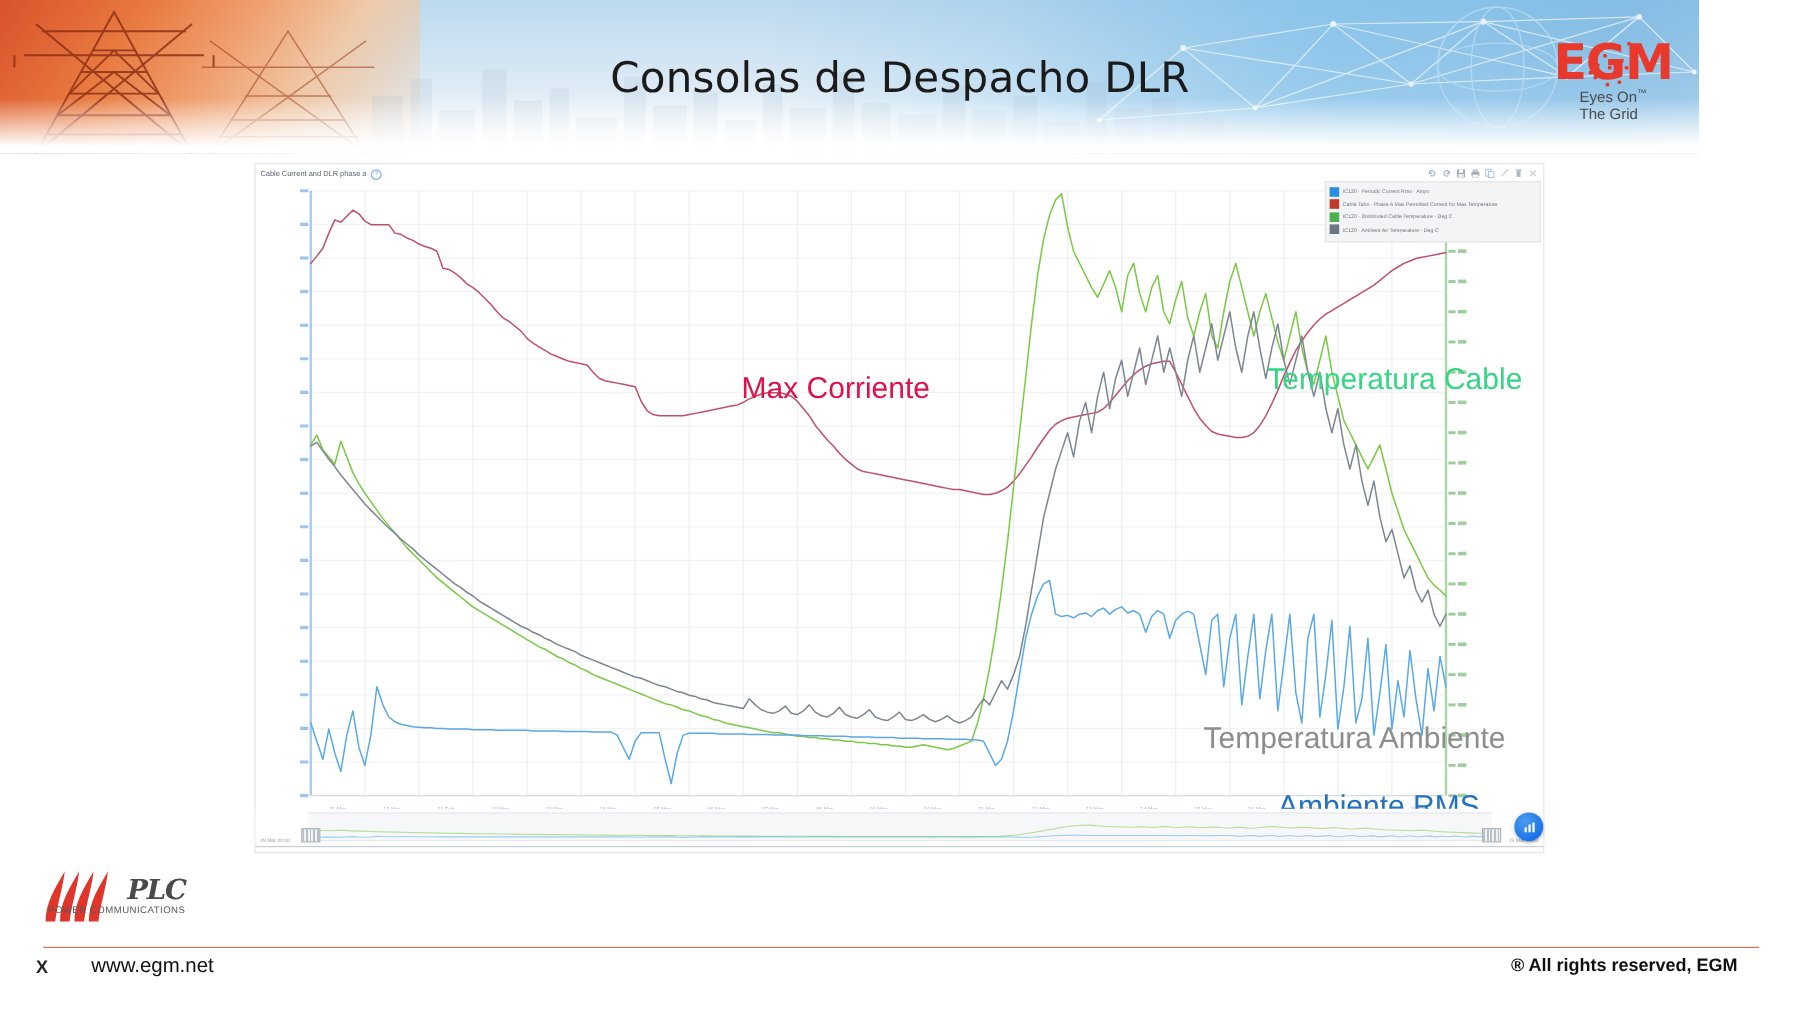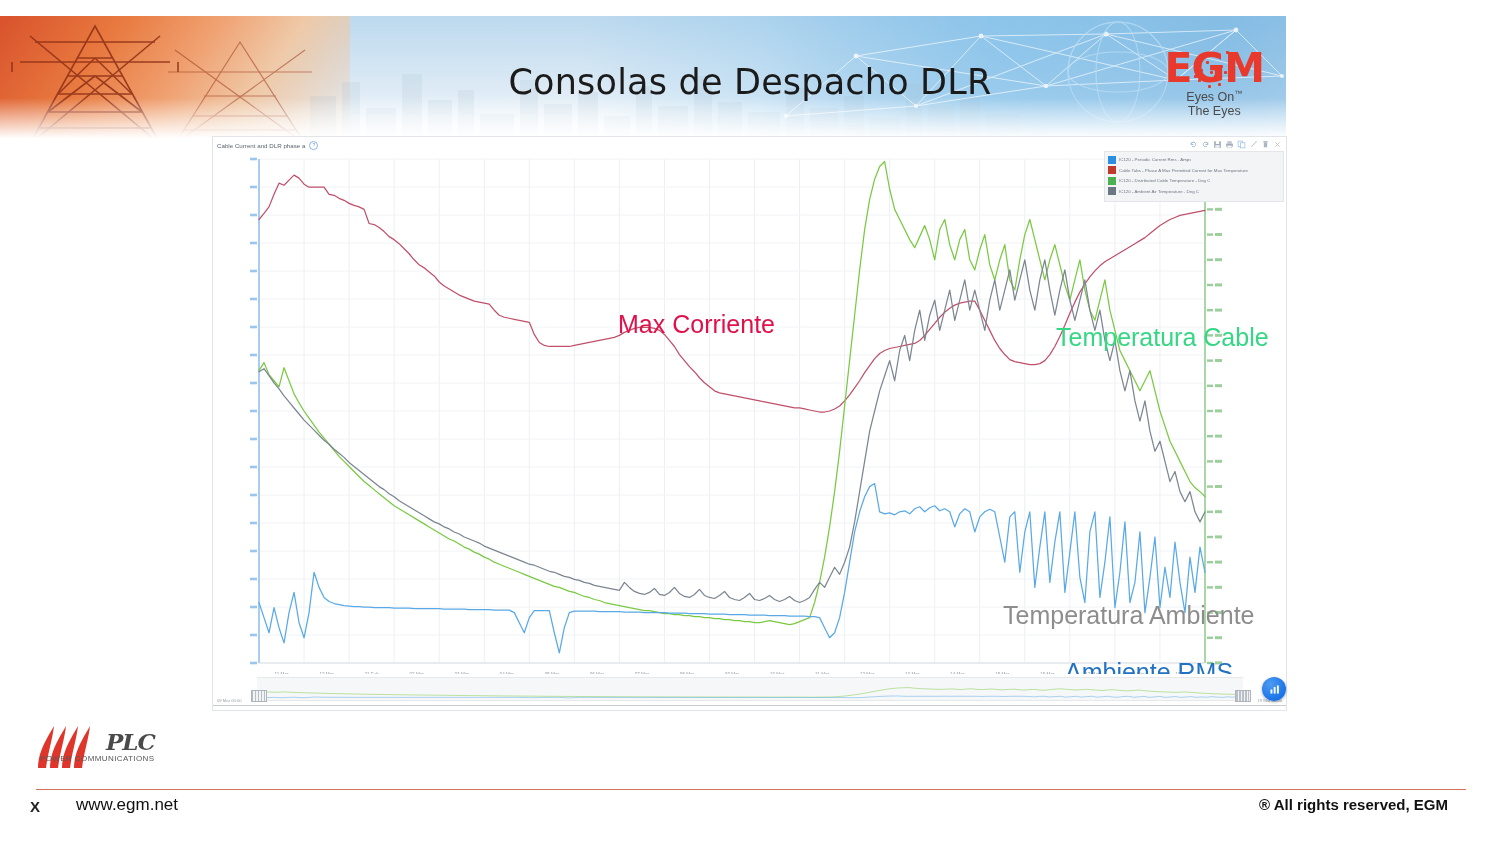--- a/index.html
+++ b/index.html
@@ -4,21 +4,21 @@
 <style>
   html,body{margin:0;padding:0;}
   body{
     width:1500px;height:844px;position:relative;overflow:hidden;
     background:#ffffff;
     font-family:"Liberation Sans", sans-serif;
   }
 
   
   .banner{
-    position:absolute;left:0;top:16px;width:1286px;height:128px;overflow:hidden;
+    position:absolute;left:0;top:0;width:1416px;height:128px;overflow:hidden;
     background:
       linear-gradient(to bottom, #cfe4f3 0%, #e3eef7 45%, #f7fafc 80%, #ffffff 100%);
   }
   .banner-sky{
     position:absolute;inset:0;
     background:
       radial-gradient(circle at 78% 30%, rgba(120,190,235,.55) 0%, rgba(120,190,235,0) 42%),
       radial-gradient(circle at 95% 20%, rgba(70,150,210,.45) 0%, rgba(70,150,210,0) 38%),
       linear-gradient(to bottom,#bcd9ee 0%,#dceaf5 55%,#ffffff 100%);
   }
@@ -45,21 +45,21 @@
 
   
   .egm{position:absolute;right:22px;top:33px;height:58px;display:flex;align-items:center;flex-direction:column;}
   .egm-dots{position:relative;width:46px;height:40px;margin-right:-2px;}
   .egm-dots i{position:absolute;width:3px;height:3px;background:#e23b2e;border-radius:1px;}
   .egm-word{
     font-family:"DejaVu Sans", sans-serif;font-weight:bold;font-size:41px;color:#e8392c;
     letter-spacing:-1px;line-height:38px;
   }
   .egm-bar{width:2px;height:34px;background:#e8392c;margin:0 7px 0 6px;}
-  .egm-tag{font-size:12.5px;color:#4a4a4a;line-height:14px;font-family:"Liberation Sans",sans-serif;text-align:center;}
+  .egm-tag{font-size:12.5px;color:#4a4a4a;line-height:14px;font-family:"Liberation Sans",sans-serif;}
   .egm-tag sup{font-size:8px;}
 
   
   .panel{
     position:absolute;left:212px;top:136px;width:1073px;height:573px;
     background:#ffffff;border:1px solid #e1e5ea;
   }
   .panel-head{
     position:absolute;left:0;top:0;width:100%;height:16px;
     display:flex;align-items:center;
@@ -88,21 +88,21 @@
     font-family:"Liberation Sans",sans-serif;
   }
 
   
   .plot-wrap{position:absolute;left:0;top:16px;width:1073px;height:660px;}
   .plot-svg{position:absolute;left:0;top:0;}
 
   
   .ann{position:absolute;white-space:nowrap;font-family:"Liberation Sans",sans-serif;}
   #ann-max{left:405px;top:173px;font-size:25px;color:#e0114a;}
-  #ann-tcab{left:843px;top:165px;font-size:25px;color:#35d684;margin-top:21px;}
+  #ann-tcab{left:843px;top:165px;font-size:25px;color:#35d684;}
   #ann-tamb{left:790px;top:464px;font-size:25px;color:#8d8d8d;}
   #ann-irms{left:852px;top:521px;font-size:25px;color:#2272c4;}
 
   
   .range{
     position:absolute;left:0;top:537px;width:1073px;height:30px;
     background:#ffffff;
   }
   .range-inner{
     position:absolute;left:44px;top:3px;width:986px;height:22px;
@@ -251,21 +251,21 @@
         <i style="left:38px;top:12px"></i>
         <i style="left:32px;top:22px"></i>
       <i style="left:42px;top:6px"></i>
         <i style="left:26px;top:34px"></i>
         <i style="left:16px;top:36px"></i>
     </div>
     <div class="egm-word">EGM</div>
     <div class="egm-bar"></div>
     <div class="egm-tag">
       <div><span>Eyes On</span><sup>™</sup></div>
-      <div>The Eyes</div>
+      <div>The Grid</div>
     </div>
   </div>
 </div>
 
 <div class="panel">
 
   <div class="panel-head">
     <span class="panel-title">Cable Current and DLR phase a</span>
     <span class="panel-help">?</span>
   </div>

